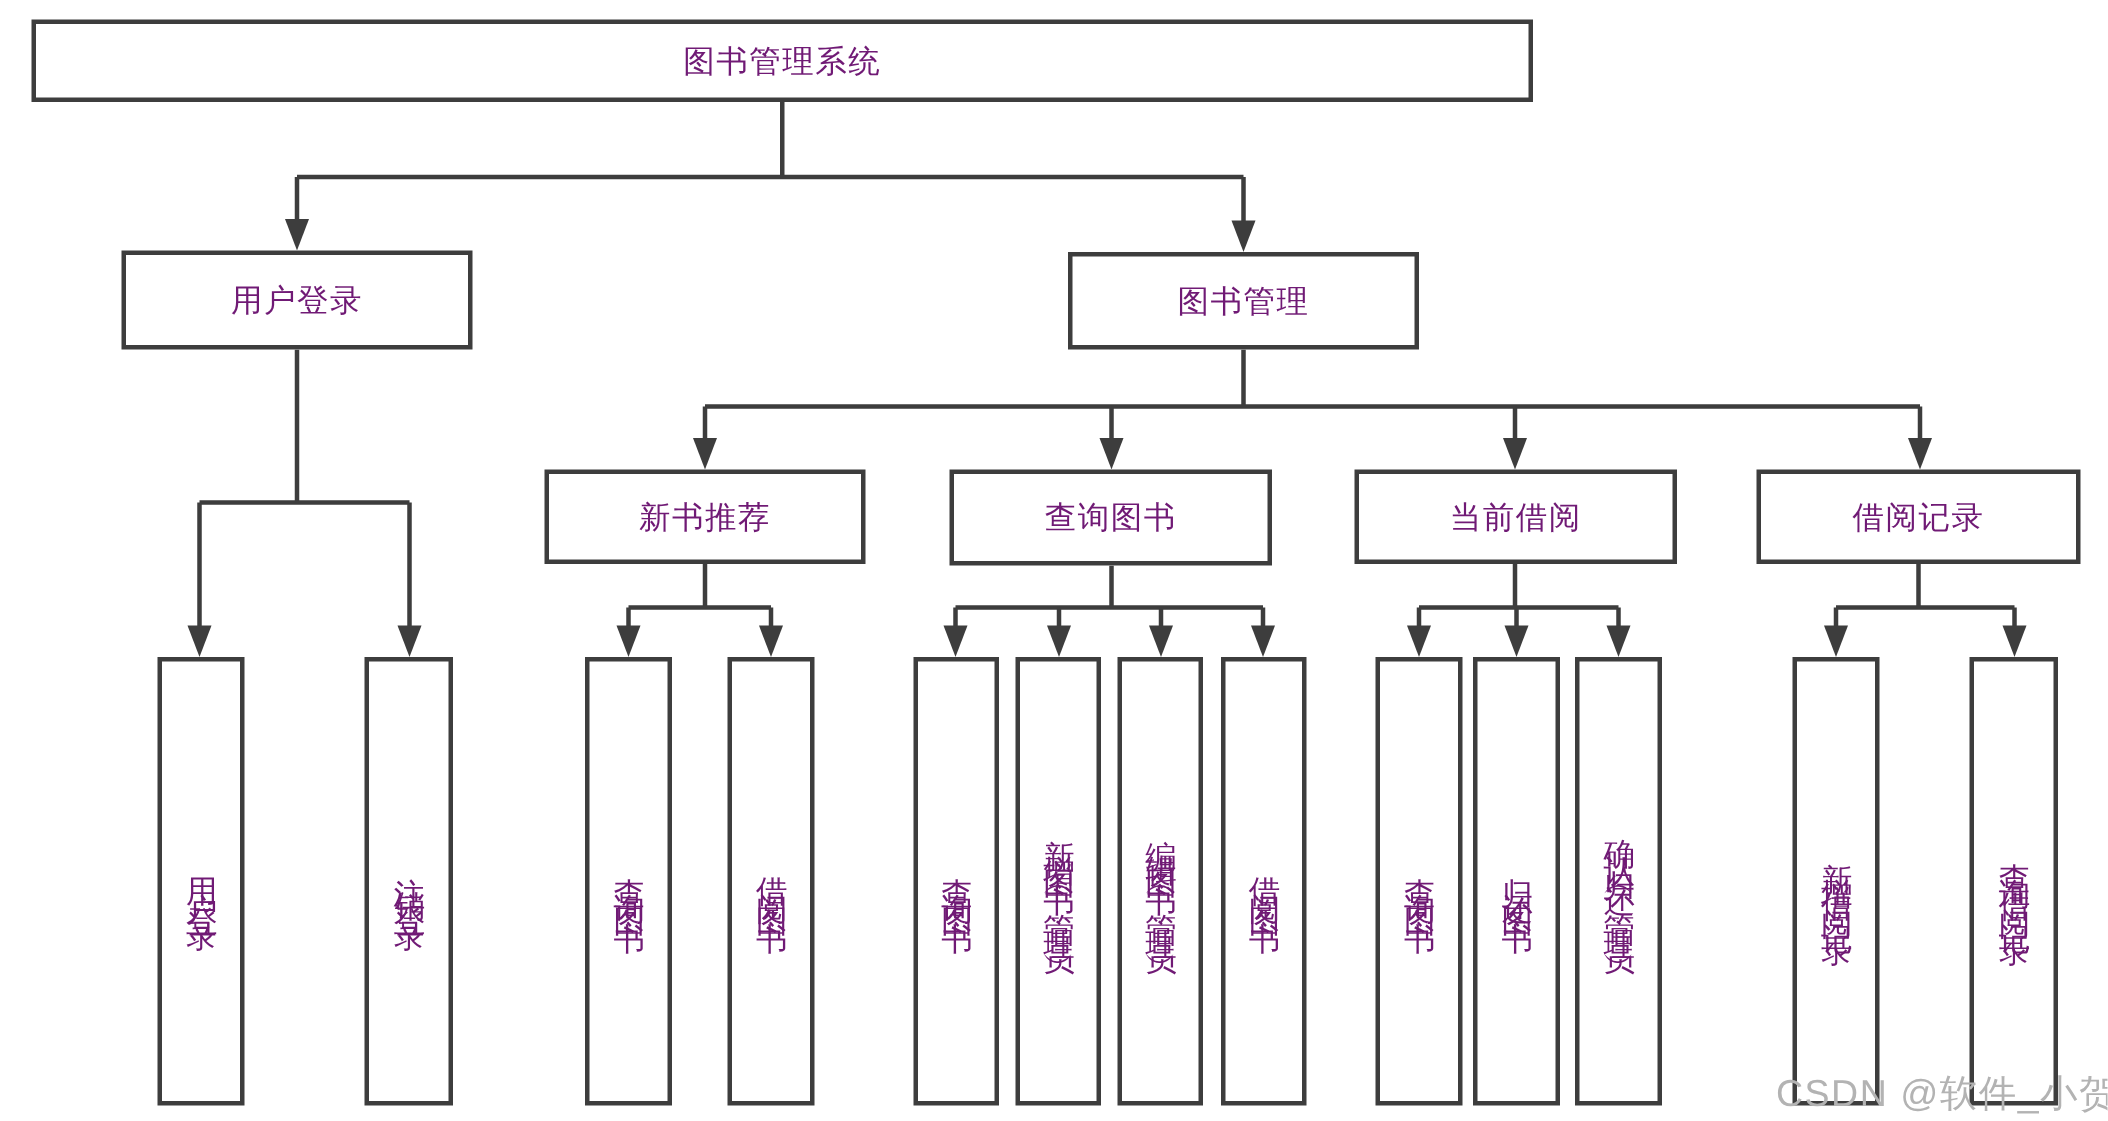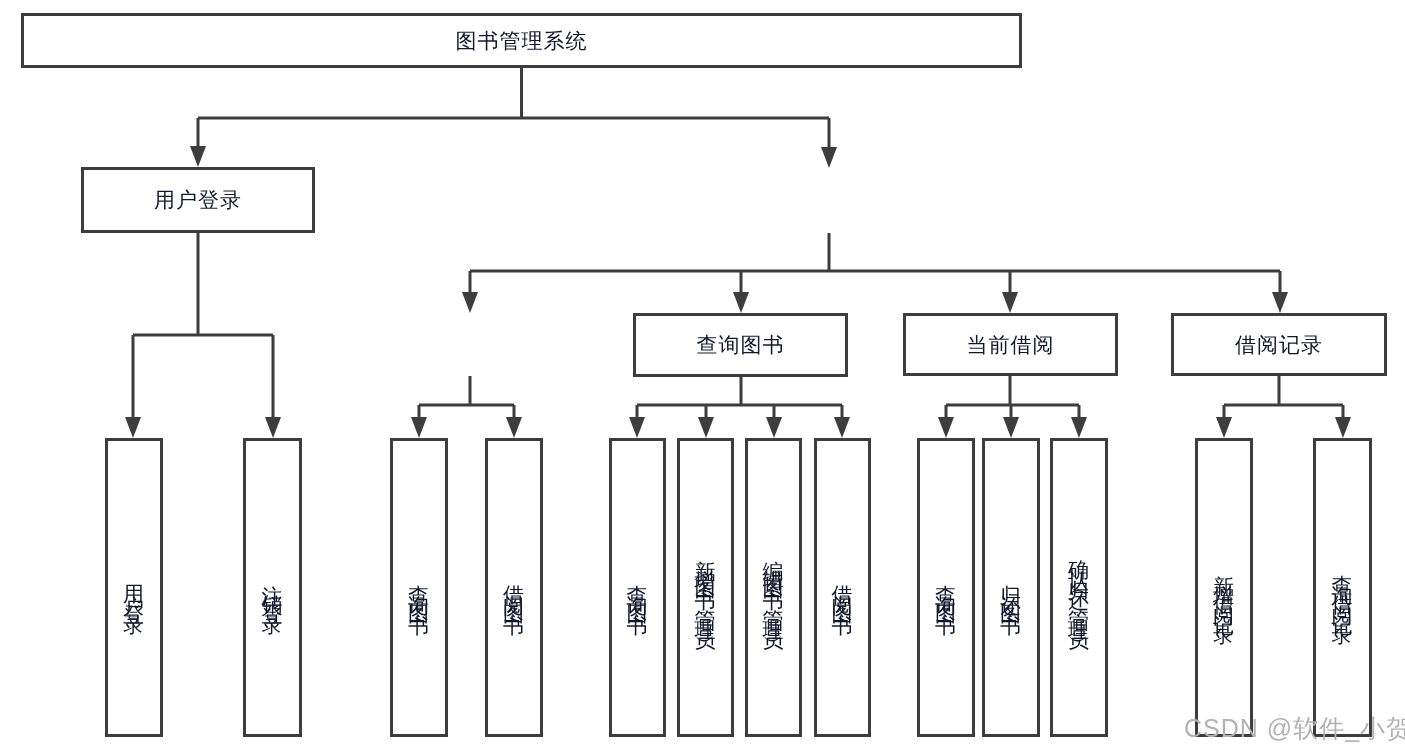--- a/index.html
+++ b/index.html
@@ -30,21 +30,21 @@
   }
   .box {
     position: absolute;
     box-sizing: border-box;
     border: 3px solid #3d3d3d;
     background: #ffffff;
     display: flex;
     align-items: center;
     justify-content: center;
     font-size: 21px;
-    color: #0f172a;
+    color: #701a75;
     letter-spacing: 1px;
     white-space: nowrap;
   }
   .vbox {
     writing-mode: vertical-rl;
     text-orientation: mixed;
     letter-spacing: 10px;
     line-height: 1;
     white-space: normal;
   }
@@ -109,21 +109,23 @@
     <g>
       <path d="M1279 376 V405 M1224 405 H1343 M1224 405 V418 M1343 405 V418"></path>
       <polygon points="1216,417 1232,417 1224,438"></polygon>
       <polygon points="1335,417 1351,417 1343,438"></polygon>
     </g>
   </svg>
 
   <div class="box" style="left:21px;top:13px;width:1001px;height:55px">图书管理系统</div>
 
   <div class="box" style="left:81px;top:167px;width:234px;height:66px">用户登录</div>
+  <div class="box" style="left:712px;top:168px;width:234px;height:65px">图书管理</div>
 
+  <div class="box" style="left:363px;top:313px;width:214px;height:63px">新书推荐</div>
   <div class="box" style="left:633px;top:313px;width:215px;height:64px">查询图书</div>
   <div class="box" style="left:1171px;top:313px;width:216px;height:63px">借阅记录</div>
   <div class="box" style="left:903px;top:313px;width:215px;height:63px">当前借阅</div>
 
   <div class="box vbox" style="left:105px;top:438px;width:58px;height:299px">用户登录</div>
   <div class="box vbox" style="left:243px;top:438px;width:59px;height:299px">注销登录</div>
 
   <div class="box vbox" style="left:390px;top:438px;width:58px;height:299px">查询图书</div>
   <div class="box vbox" style="left:485px;top:438px;width:58px;height:299px">借阅图书</div>
 

